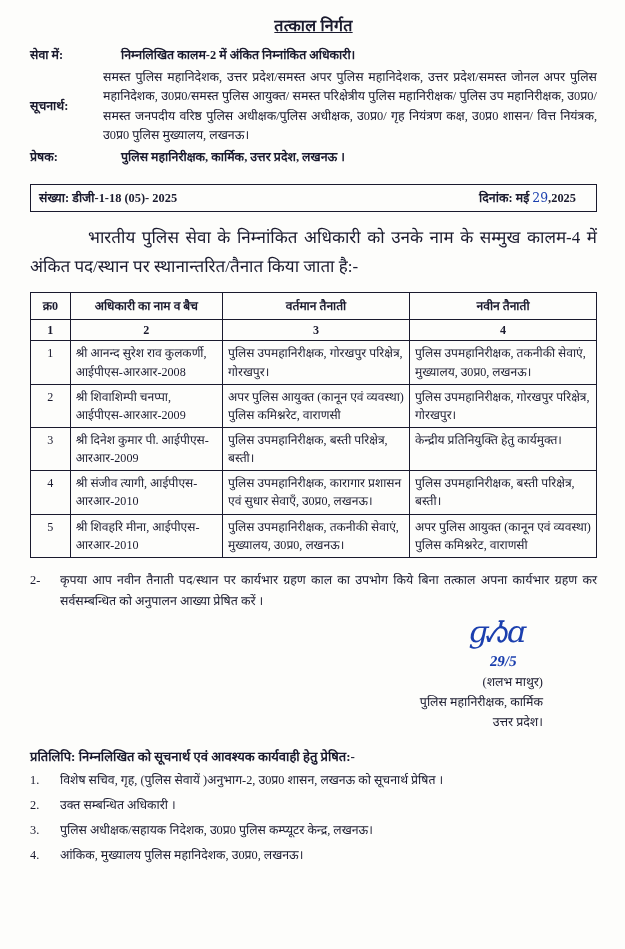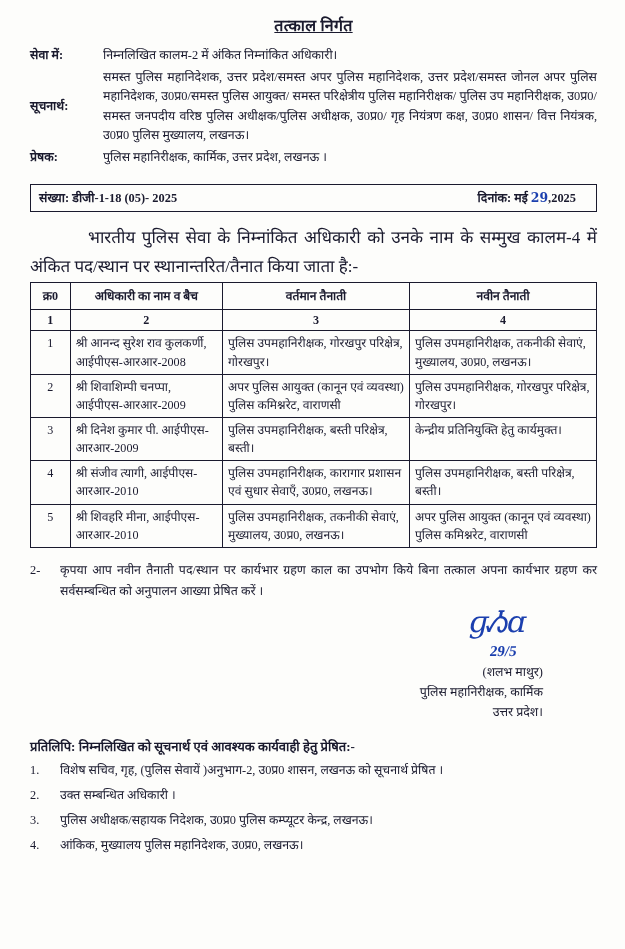--- a/index.html
+++ b/index.html
@@ -46,49 +46,51 @@
     white-space: nowrap;
     min-width: 68px;
     flex: 0 0 auto;
     padding-right: 5px;
   }
   .field-value {
     flex: 1 1 auto;
     text-align: justify;
   }
   .field-value.bold {
-    font-weight: normal;
+    font-weight: bold;
+    margin-left: 18px;
   }
   .num-date-box {
     margin-top: 17px;
     border: 1.2px solid #1a1a2e;
     padding: 4px 8px 5px 8px;
     display: flex;
     justify-content: space-between;
     font-size: 12.4px;
     font-weight: bold;
   }
   .num-date-box .right {
     padding-right: 12px;
   }
   .hand {
     color: #1b3fae;
     font-family: "DejaVu Serif", serif;
-    font-weight: bold;
+    font-weight: normal;
   }
   .intro {
     margin-top: 12px;
     font-size: 17px;
     line-height: 1.7;
     text-align: justify;
     text-indent: 58px;
   }
   table.officers {
     width: 100%;
     border-collapse: collapse;
+    margin-top: 10px;
     font-size: 12.1px;
   }
   table.officers th,
   table.officers td {
     border: 1px solid #1a1a2e;
     padding: 3px 5px;
     vertical-align: top;
     line-height: 1.5;
   }
   table.officers thead th {

